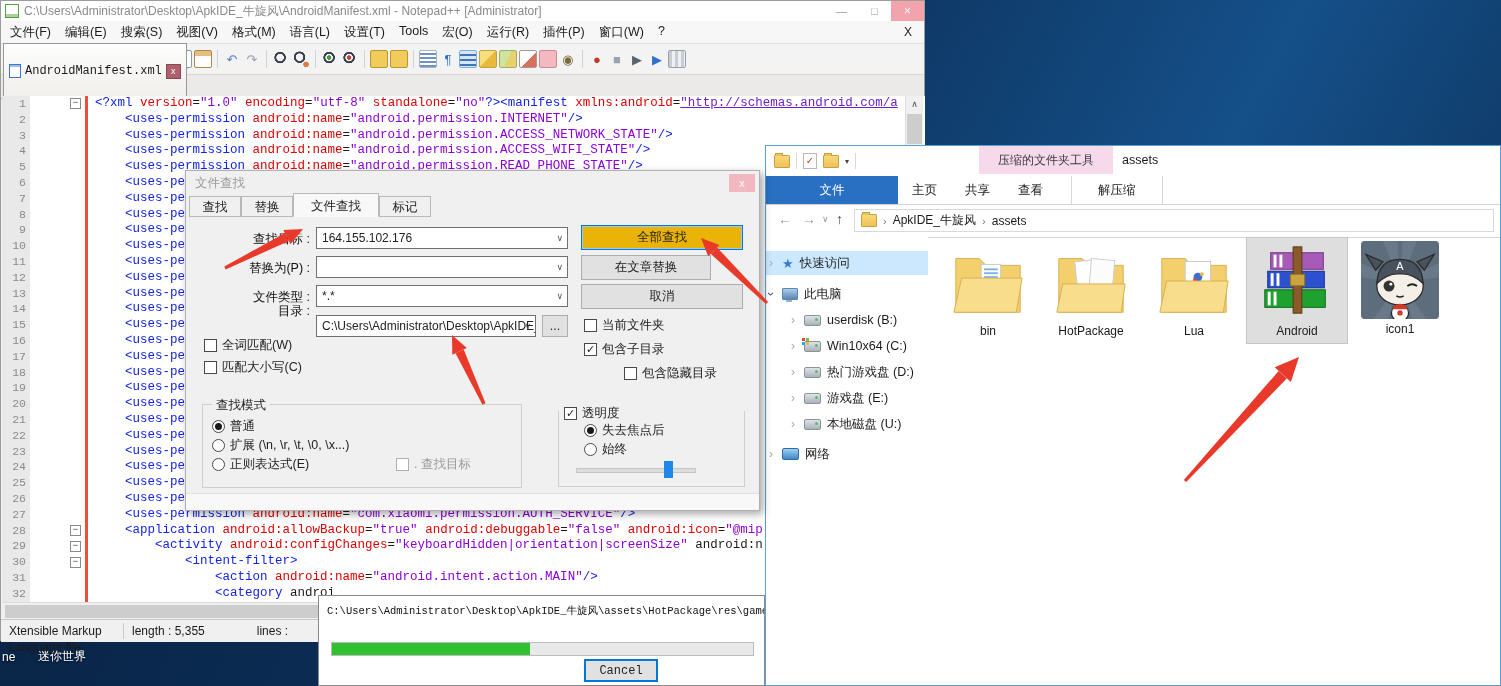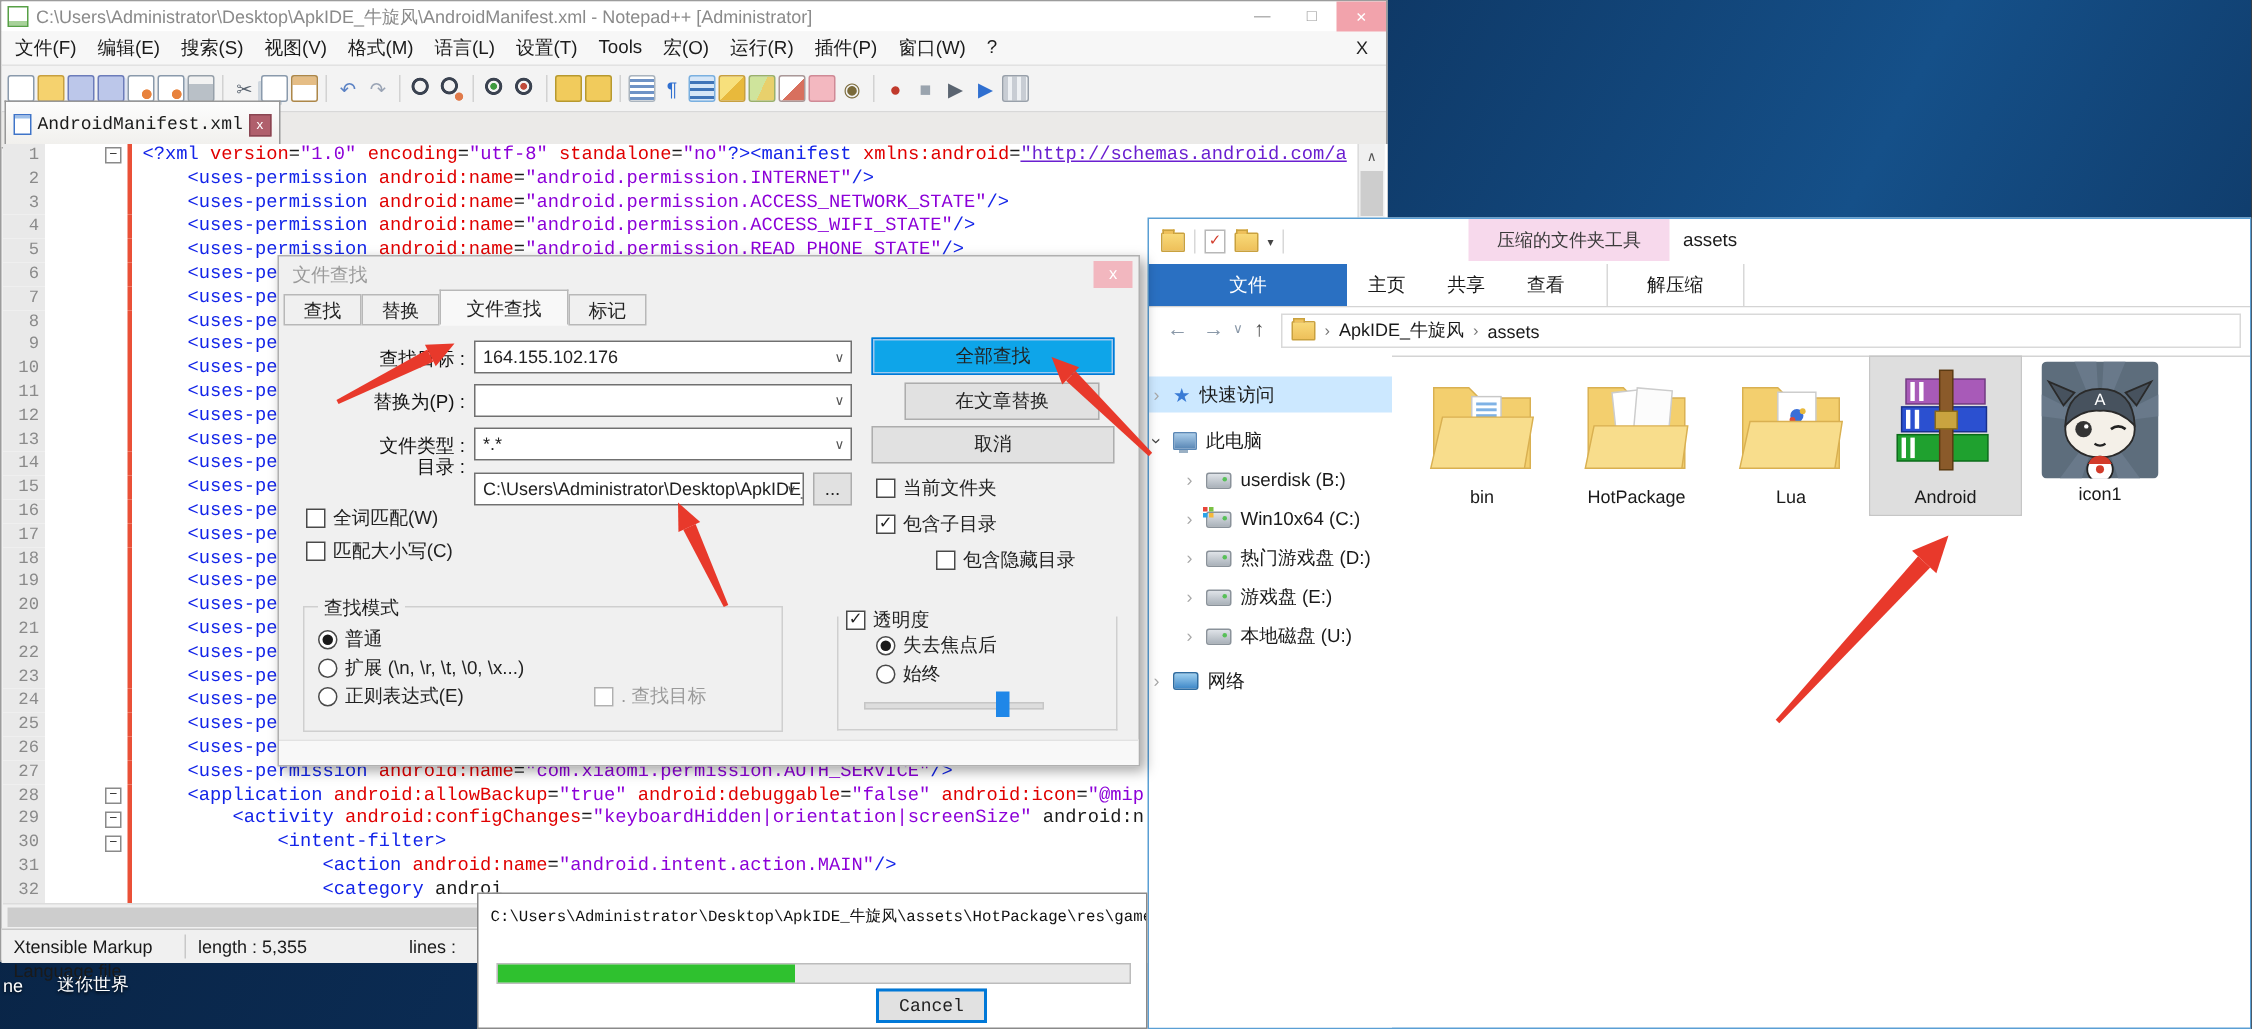--- a/index.html
+++ b/index.html
@@ -39,21 +39,21 @@
   .k-zoom-out{background:radial-gradient(circle at 45% 42%,#c04a3a 2px,rgba(0,0,0,0) 2.5px 3.5px,#3a4250 4px 5.5px,rgba(0,0,0,0) 6px);}
   .k-lock1,.k-lock2{background:#f1cb5c;border:1px solid #b7992e;}
   .k-lines{background:repeating-linear-gradient(to bottom,#fff 0 2px,#6f93c6 2px 4px);border:1px solid #aab4be;}
   .k-lines-active{background:#d6e6f7 repeating-linear-gradient(to bottom,rgba(0,0,0,0) 0 3px,#3f74b8 3px 5px);border:1px solid #7ab0e0;}
   .k-bolt{background:linear-gradient(135deg,#f7e07c 50%,#e8b93c 50%);border:1px solid #c7a040;}
   .k-map{background:linear-gradient(115deg,#cfe49c 50%,#e8d06c 50%);border:1px solid #9ab06c;}
   .k-pen{background:linear-gradient(135deg,#fff 55%,#d8705e 55%);border:1px solid #aa9898;}
   .k-folder-pink{background:#f3b8c0;border:1px solid #cf8a96;}
   .k-grid{background:repeating-linear-gradient(to right,#c8cdd4 0 3px,#eef1f4 3px 6px);border:1px solid #98a0aa;}
   .npp-tabs{height:23px;background:#ebeae8;display:flex;align-items:flex-end;border-bottom:1px solid #a8a8a8;}
-  .tab{height:22px;margin-left:2px;display:flex;align-items:center;gap:4px;padding:4px 5px;
+  .tab{height:22px;margin-left:2px;display:flex;align-items:center;gap:4px;padding:16px 5px;
     background:linear-gradient(#fdfdfd,#f0efec);border:1px solid #989898;border-bottom:none;
     font-family:"Liberation Mono",monospace;font-size:12px;color:#1a1a1a;}
   .tab .dic{width:10px;height:12px;background:#fff;border:1px solid #3f74c8;box-shadow:inset 0 2px 0 #9ec0ea;}
   .tab .tx{width:13px;height:13px;background:#b05f6c;color:#fff;font-size:9px;line-height:13px;text-align:center;
     font-family:"Liberation Sans",sans-serif;border:1px solid #8a4652;}
   .npp-editor{position:absolute;left:1px;top:95px;width:923px;height:506px;background:#fff;overflow:hidden;
     font-family:"Liberation Mono",monospace;}
   .crow{display:flex;height:15.81px;line-height:15.8px;}
   .ln{width:24px;flex:none;text-align:right;padding-right:4px;background:#e9e9e9;color:#8a8a8a;font-size:11.5px;}
   .mg{width:55px;flex:none;background:#fff;display:flex;justify-content:flex-end;align-items:center;padding-right:4px;box-sizing:border-box;}
@@ -79,21 +79,21 @@
     font-size:11px;text-align:center;line-height:18px;}
   .dtab{position:absolute;top:25px;height:21px;line-height:21px;text-align:center;background:#f0f0f0;
     border:1px solid #b8b8b8;box-sizing:border-box;font-size:12.5px;}
   .dtab.active{background:#f8f8f8;border-bottom:1px solid #f8f8f8;height:24px;top:22px;line-height:24px;}
   .flabel{position:absolute;width:106px;text-align:right;color:#111;}
   .combo{position:absolute;height:22px;background:#fff;border:1px solid #707070;box-sizing:border-box;
     font-size:12px;line-height:20px;padding:0 18px 0 5px;white-space:nowrap;overflow:hidden;}
   .combo::after{content:"∨";position:absolute;right:4px;top:0;color:#555;font-size:9px;line-height:20px;}
   .btn{position:absolute;height:25px;background:#e1e1e1;border:1px solid #adadad;box-sizing:border-box;
     display:flex;align-items:center;justify-content:center;font-size:12.5px;}
-  .btn.primary{background:#0ea5e9;border:1px solid #0078d7;box-shadow:inset 0 0 0 1px #9ec8ee;}
+  .btn.primary{background:#eab308;border:1px solid #0078d7;box-shadow:inset 0 0 0 1px #9ec8ee;}
   .cbrow{position:absolute;display:flex;align-items:center;gap:5px;}
   .cb{width:13px;height:13px;background:#fff;border:1px solid #494949;box-sizing:border-box;flex:none;
     font-size:11px;line-height:11px;text-align:center;color:#222;}
   .rd{width:13px;height:13px;background:#fff;border:1px solid #494949;border-radius:50%;box-sizing:border-box;
     flex:none;position:relative;}
   .rd.on::after{content:"";position:absolute;left:2px;top:2px;width:7px;height:7px;border-radius:50%;background:#1a1a1a;}
   .grp{position:absolute;border:1px solid #cfcfcf;}
   .grp-legend{position:absolute;background:#f0f0f0;padding:0 4px;}
   .disab{color:#9a9a9a;}
   .sl-track{position:absolute;height:3px;background:#ddd;border:1px solid #c6c6c6;}
@@ -445,21 +445,21 @@
     <div class="vscroll">
       <div class="arr">∧</div>
       <div class="thumb"></div>
     </div>
     <div class="hscroll">
       <div class="thumb"></div>
     </div>
     <div class="npp-status">
       <span class="sseg" style="width:106px;">Xtensible Markup Language file</span>
       <span class="sseg" style="border-right:none;">length : 5,355</span>
-      <span class="sseg" style="border-right:none;margin-left:52px;">lines :</span>
+      <span class="sseg" style="border-right:none;margin-left:36px;">lines :</span>
     </div>
   </section>
 
   <section class="dlg">
     <div class="dlg-title">文件查找</div>
     <div class="dlg-close">x</div>
     <span class="dtab" style="left:3px;width:52px;">查找</span>
     <span class="dtab" style="left:55px;width:52px;">替换</span>
     <span class="dtab active" style="left:107px;width:86px;">文件查找</span>
     <span class="dtab" style="left:193px;width:52px;">标记</span>
@@ -468,21 +468,21 @@
     <div class="combo" style="left:130px;top:56px;width:252px;">164.155.102.176</div>
     <span class="flabel" style="left:18px;top:89px;">替换为(P) :</span>
     <div class="combo" style="left:130px;top:85px;width:252px;"></div>
     <span class="flabel" style="left:18px;top:118px;">文件类型 :</span>
     <div class="combo" style="left:130px;top:114px;width:252px;">*.*</div>
     <span class="flabel" style="left:18px;top:132px;">目录 :</span>
     <div class="combo" style="left:130px;top:144px;width:220px;">C:\Users\Administrator\Desktop\ApkIDE_牛旋风</div>
     <div class="btn" style="left:356px;top:144px;width:26px;height:22px;">...</div>
 
     <div class="btn primary" style="left:395px;top:54px;width:162px;">全部查找</div>
-    <div class="btn" style="left:417px;top:84px;width:130px;">在文章替换</div>
+    <div class="btn" style="left:395px;top:84px;width:130px;">在文章替换</div>
     <div class="btn" style="left:395px;top:113px;width:162px;">取消</div>
 
     <label class="cbrow" style="left:18px;top:166px;">
       <span class="cb"></span>
       <span>全词匹配(W)</span>
     </label>
     <label class="cbrow" style="left:18px;top:188px;">
       <span class="cb"></span>
       <span>匹配大小写(C)</span>
     </label>

